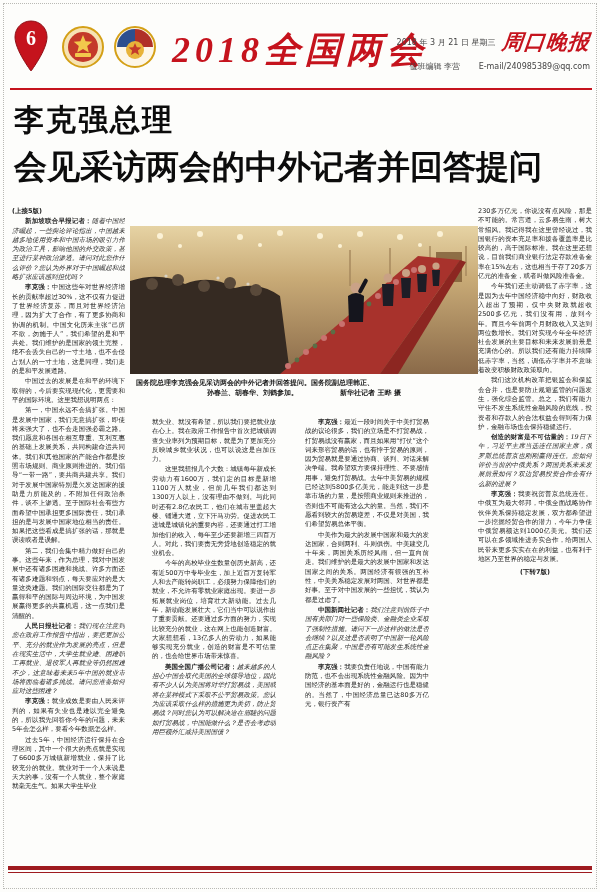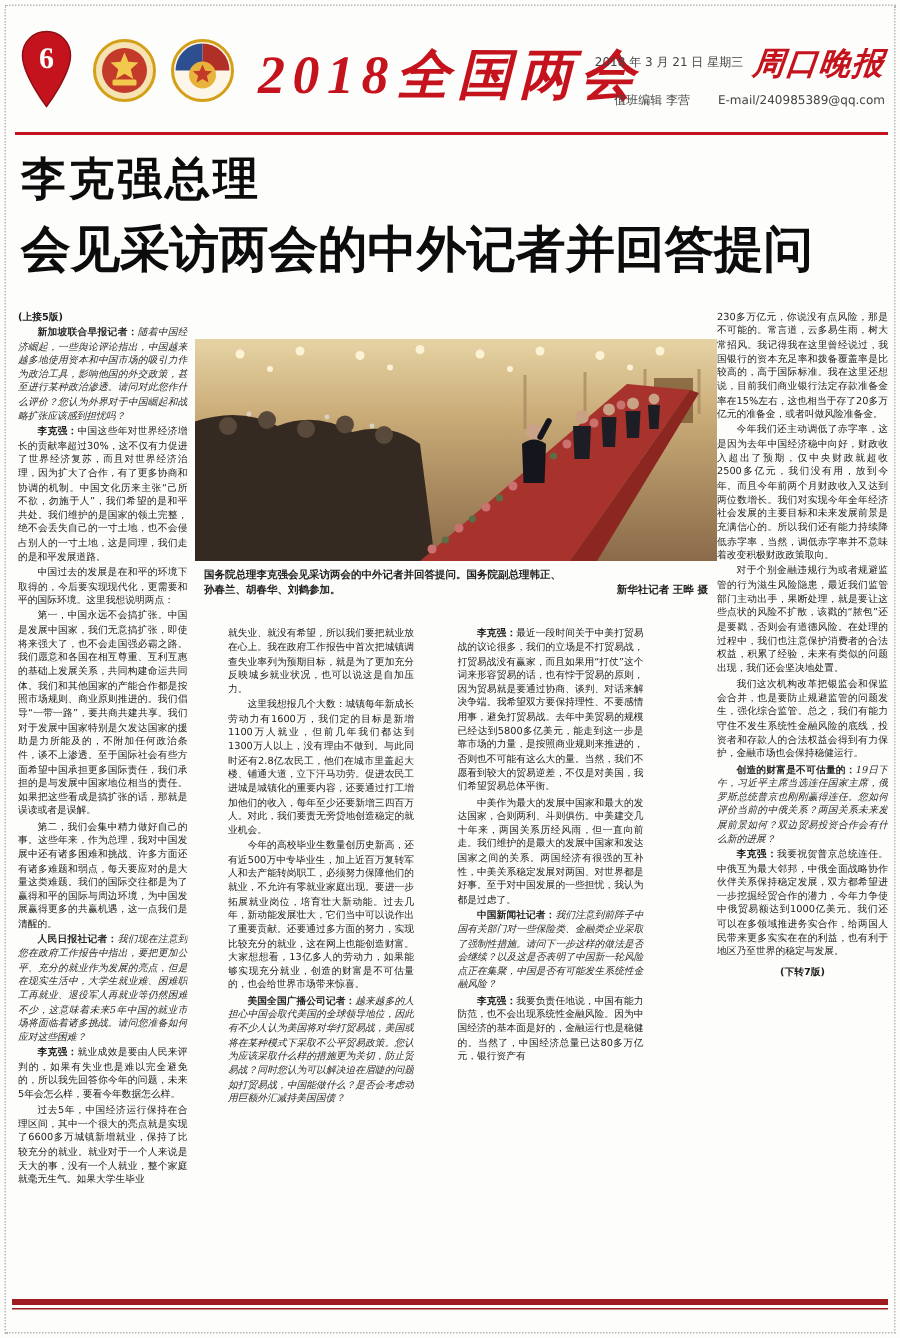--- a/index.html
+++ b/index.html
@@ -42,21 +42,21 @@
   .headline .l2{font-size:33px;line-height:46px;letter-spacing:0px;white-space:nowrap;}
   
   .col{position:absolute;top:207px;height:656px;overflow:hidden;}
   .col, .mid-text{font-size:6.5px;line-height:9.3px;text-align:justify;}
   #col1{left:12px;width:113px;}
   #col5{left:478px;width:114px;}
   .middle{position:absolute;left:130px;top:226px;width:348px;height:637px;}
   .photo-wrap{width:348px;height:148px;overflow:hidden;background:#7a5c3e;}
   .caption{margin-top:4px;font-size:7px;line-height:10px;font-weight:bold;
     font-family:"DejaVu Sans",sans-serif;color:#222;padding:0 6px;}
-  .caption .cap2{display:flex;justify-content:space-between;gap:42px;}
+  .caption .cap2{display:flex;justify-content:center;gap:42px;}
   .mid-text{display:flex;margin-top:20px;padding-left:22px;height:440px;overflow:hidden;}
   .mid-col{width:124px;overflow:hidden;height:100%;}
   .mid-col + .mid-col{margin-left:29px;}
   p.para{margin:0 0 1px 0;text-indent:2em;}
   p.cont{text-indent:0;}
   p.note{text-indent:0;font-weight:bold;}
   p.q{font-family:"DejaVu Serif","Liberation Serif",serif;font-style:italic;color:#2a2a2a;}
   p.turn{text-indent:0;text-align:center;font-weight:bold;margin-top:4px;}
   p.para b{font-style:normal;}
   
@@ -226,21 +226,20 @@
           <p class="para para">中美作为最大的发展中国家和最大的发达国家，合则两利、斗则俱伤。中美建交几十年来，两国关系历经风雨，但一直向前走。我们维护的是最大的发展中国家和发达国家之间的关系。两国经济有很强的互补性，中美关系稳定发展对两国、对世界都是好事。至于对中国发展的一些担忧，我认为都是过虑了。</p>
           <p class="para q"><b>中国新闻社记者：</b>我们注意到前阵子中国有关部门对一些保险类、金融类企业采取了强制性措施。请问下一步这样的做法是否会继续？以及这是否表明了中国新一轮风险点正在集聚，中国是否有可能发生系统性金融风险？</p>
           <p class="para para"><b>李克强：</b>我要负责任地说，中国有能力防范，也不会出现系统性金融风险。因为中国经济的基本面是好的，金融运行也是稳健的。当然了，中国经济总量已达80多万亿元，银行资产有</p>
         </div>
     </div>
   </div>
 
   <div class="col" id="col5">
       <p class="para cont">230多万亿元，你说没有点风险，那是不可能的。常言道，云多易生雨，树大常招风。我记得我在这里曾经说过，我国银行的资本充足率和拨备覆盖率是比较高的，高于国际标准。我在这里还想说，目前我们商业银行法定存款准备金率在15%左右，这也相当于存了20多万亿元的准备金，或者叫做风险准备金。</p>
       <p class="para para">今年我们还主动调低了赤字率，这是因为去年中国经济稳中向好，财政收入超出了预期，仅中央财政就超收2500多亿元，我们没有用，放到今年。而且今年前两个月财政收入又达到两位数增长。我们对实现今年全年经济社会发展的主要目标和未来发展前景是充满信心的。所以我们还有能力持续降低赤字率，当然，调低赤字率并不意味着改变积极财政政策取向。</p>
-      <p class="para para">对于个别金融违规行为或者规避监管的行为滋生风险隐患，最近我们监管部门主动出手，果断处理，就是要让这些点状的风险不扩散，该戳的“脓包”还是要戳，否则会有道德风险。在处理的过程中，我们也注意保护消费者的合法权益，积累了经验，未来有类似的问题出现，我们还会坚决地处置。</p>
       <p class="para para">我们这次机构改革把银监会和保监会合并，也是要防止规避监管的问题发生，强化综合监管。总之，我们有能力守住不发生系统性金融风险的底线，投资者和存款人的合法权益会得到有力保护，金融市场也会保持稳健运行。</p>
       <p class="para q"><b>创造的财富是不可估量的：</b>19日下午，习近平主席当选连任国家主席，俄罗斯总统普京也刚刚赢得连任。您如何评价当前的中俄关系？两国关系未来发展前景如何？双边贸易投资合作会有什么新的进展？</p>
       <p class="para para"><b>李克强：</b>我要祝贺普京总统连任。中俄互为最大邻邦，中俄全面战略协作伙伴关系保持稳定发展，双方都希望进一步挖掘经贸合作的潜力，今年力争使中俄贸易额达到1000亿美元。我们还可以在多领域推进务实合作，给两国人民带来更多实实在在的利益，也有利于地区乃至世界的稳定与发展。</p>
       <p class="para turn">(下转7版)</p>
     </div>
 
   <div class="bottom-rule">
     <div class="thick"></div>
     <div class="thin"></div>
   </div>

